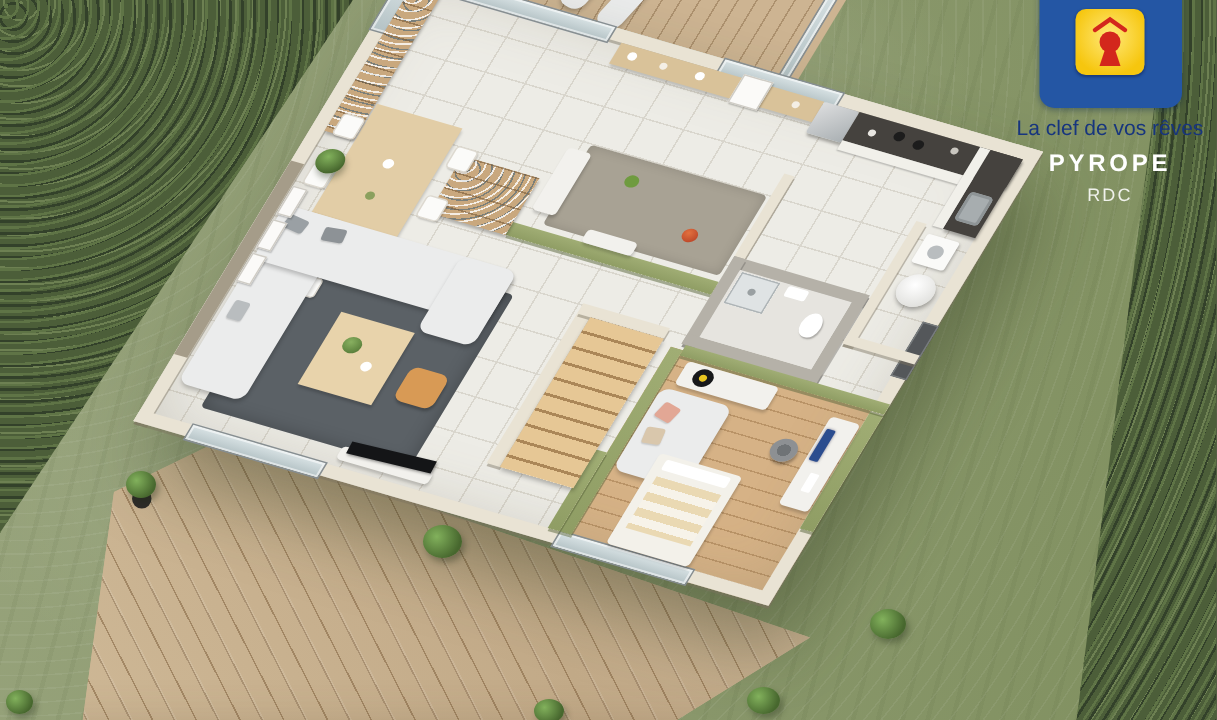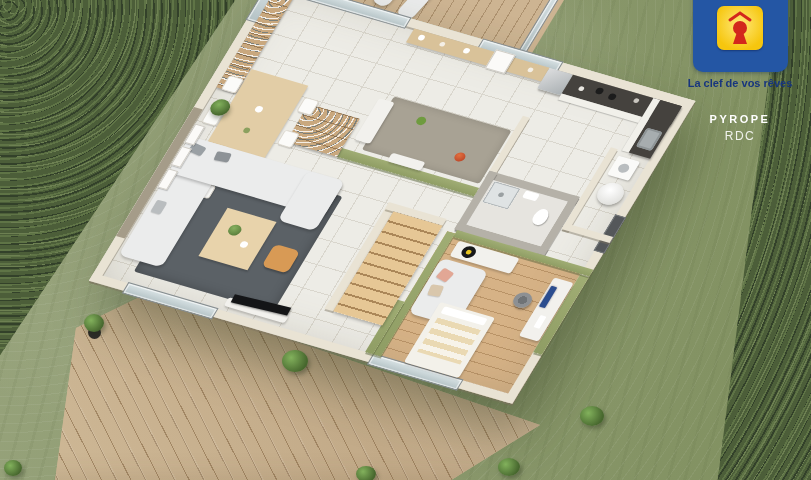--- a/index.html
+++ b/index.html
@@ -82,22 +82,22 @@
   .rug{background:var(--rug,#5b6166);border-radius:3px;box-shadow:inset 0 0 12px rgba(0,0,0,.25);}
   .counter{background:var(--counter,#45423e);box-shadow:1px 2px 2px rgba(0,0,0,.3);}
   .cabfront{background:var(--cabinet,#f1f0ea);box-shadow:0 1px 1px rgba(0,0,0,.2);}
   .dot{border-radius:50%;}
   
   #logo{left:676px;top:-36px;width:128px;display:flex;flex-direction:column;align-items:center;}
   #logo-card{position:relative;width:95px;height:108px;background:var(--logo-blue,#2456a4);border-radius:10px;box-shadow:0 1px 4px rgba(0,30,70,.4);}
   #logo-tile{position:absolute;top:42px;left:50%;transform:translateX(-50%);width:46px;height:44px;border-radius:7px;
     background:radial-gradient(circle at 50% 42%, #ffe97a, #f6c60e 75%);box-shadow:0 1px 2px rgba(0,0,40,.35);}
   #logo-sesame{position:absolute;top:83px;width:100%;text-align:center;color:#fff;font-size:19px;font-weight:bold;font-family:"DejaVu Serif",serif;}
-  #logo-tagline{margin-top:5px;color:var(--tagline-blue,#17357e);font-size:11px;font-weight:bold;}
-  #logo-model{margin-top:24px;color:#fff;font-size:11px;font-weight:bold;letter-spacing:2.5px;}
+  #logo-tagline{margin-top:5px;color:var(--tagline-blue,#17357e);font-size:14px;font-weight:normal;}
+  #logo-model{margin-top:8px;color:#fff;font-size:16px;font-weight:bold;letter-spacing:2.5px;}
   #logo-floor{margin-top:4px;color:rgba(255,255,255,.88);font-size:12px;letter-spacing:1.5px;}
 </style>
 </head>
 <body>
 
 <div id="canvas">
 
   <div class="abs hedge" style="left:0;top:0;width:811px;height:480px;clip-path:polygon(0 0,29% 0,0 74%);"></div>
   <div class="abs hedge" style="left:0;top:0;width:811px;height:480px;clip-path:polygon(96% 0,100% 0,100% 100%,88.5% 100%);"></div>
 

